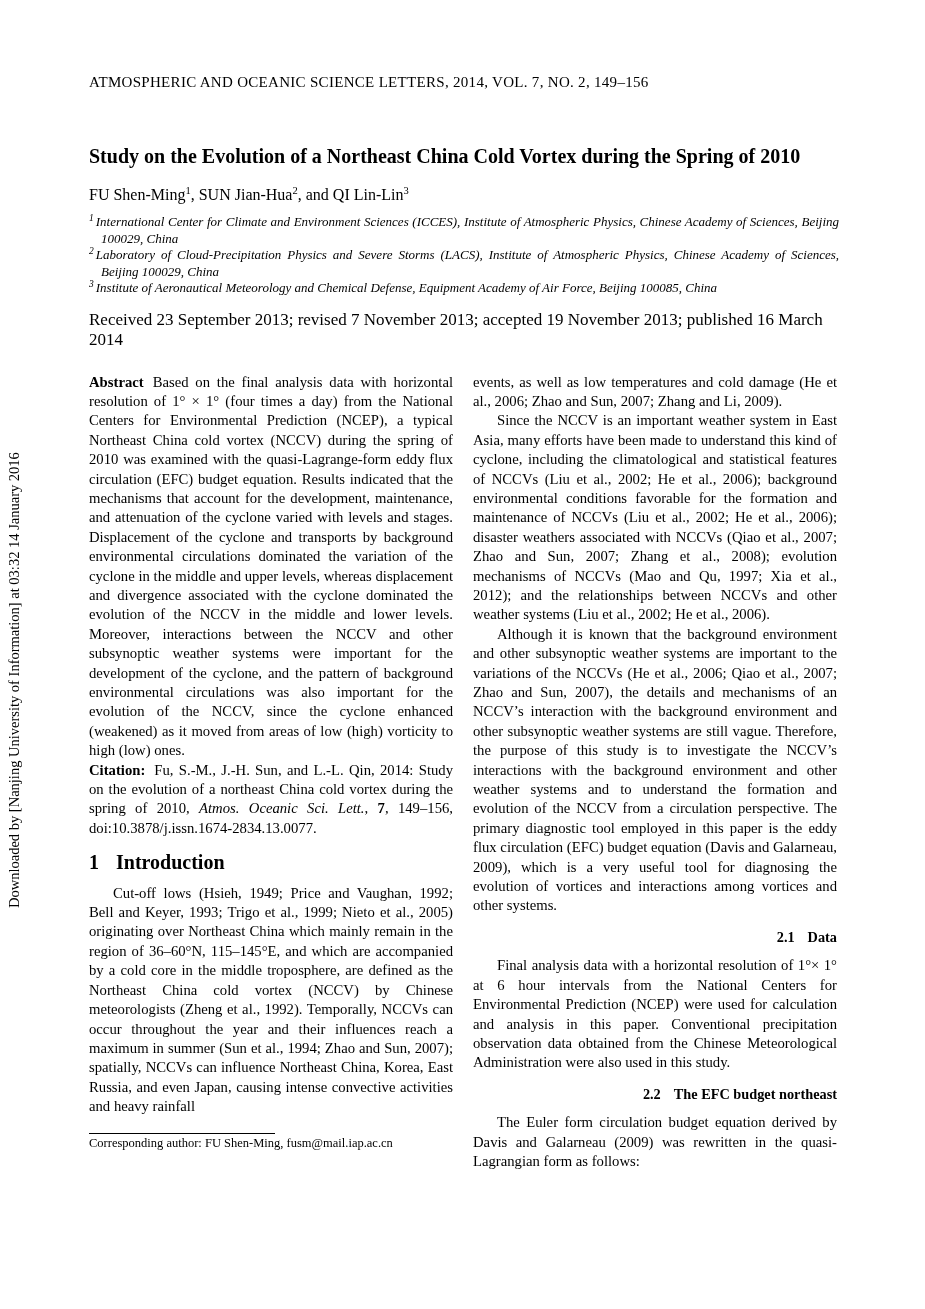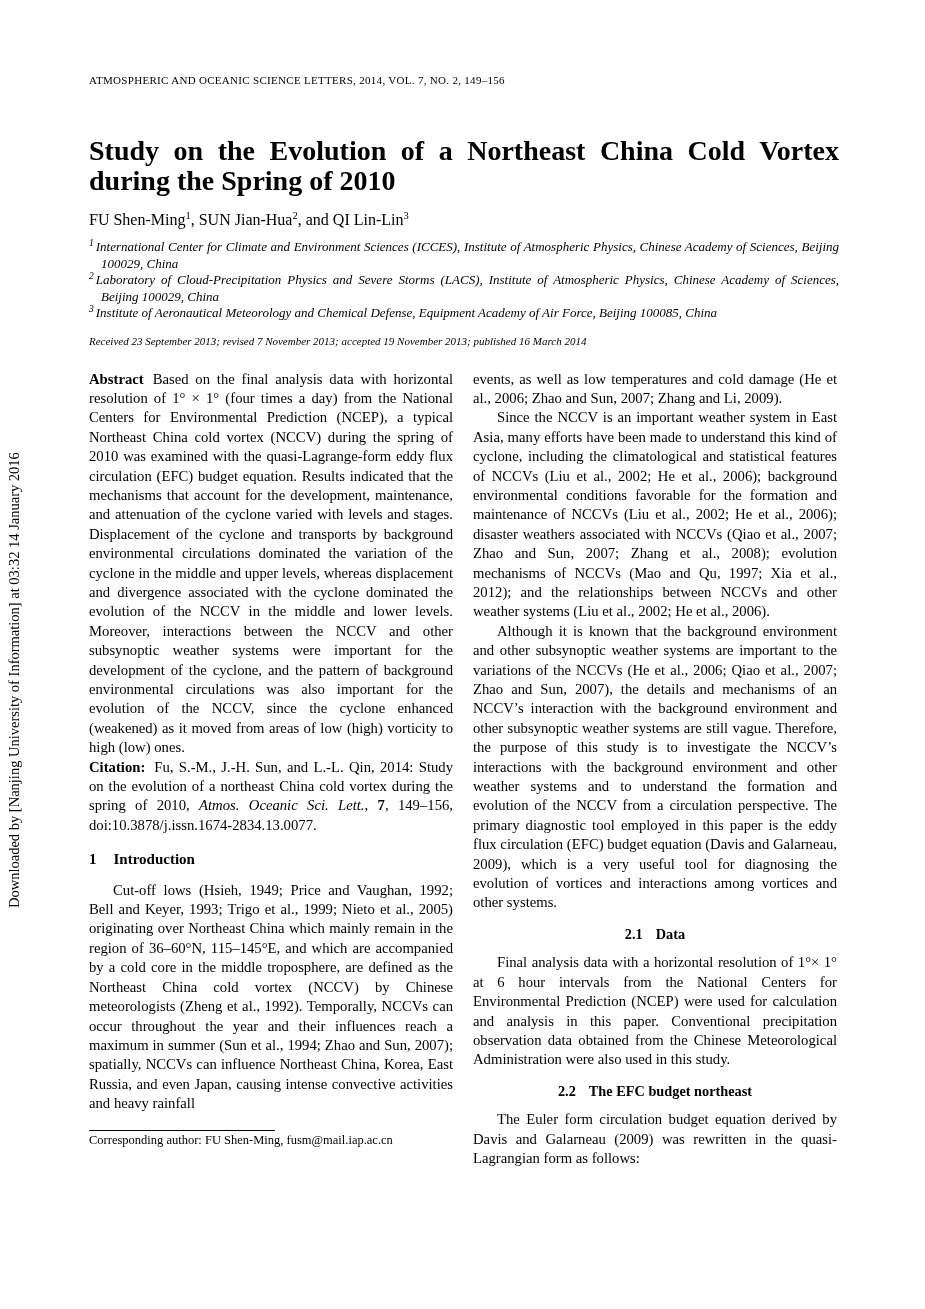--- a/index.html
+++ b/index.html
@@ -13,27 +13,27 @@
     overflow: hidden;
   }
   .content {
     position: absolute;
     left: 89px;
     top: 0;
     width: 750px;
   }
   .journal-line {
     margin-top: 74px;
-    font-size: 11px;
+    font-size: 15px;
     letter-spacing: 0.3px;
     white-space: nowrap;
   }
   .paper-title {
     margin-top: 50px;
-    font-size: 28px;
+    font-size: 20px;
     font-weight: bold;
     line-height: 30px;
     text-align: justify;
   }
   .authors-line {
     margin-top: 15px;
     font-size: 16px;
   }
   sup.auth {
     font-size: 10.5px;
@@ -52,51 +52,50 @@
     text-align: justify;
   }
   .affiliation sup {
     font-size: 9.5px;
     vertical-align: super;
     line-height: 0;
     margin-right: 2px;
   }
   .dates-line {
     margin-top: 13px;
-    font-size: 11px;
-    font-style: italic;
+    font-size: 17px;
   }
   .columns {
     margin-top: 23px;
     display: flex;
     gap: 20px;
   }
   .col {
     width: 364px;
     font-size: 14.7px;
     line-height: 19.4px;
     text-align: justify;
   }
   .col p { margin: 0; }
   .para-indent { text-indent: 24px; }
   .runin-label { font-weight: bold; margin-right: 9px; }
   .italic { font-style: italic; }
   .bold { font-weight: bold; }
   h2.sec-heading {
-    font-size: 15px;
+    font-size: 20px;
     font-weight: bold;
     margin: 15px 0 11px 0;
     text-align: left;
   }
   h2.sec-heading .sec-num { margin-right: 17px; }
   h3.subsec-heading {
     font-size: 14.3px;
     font-weight: bold;
     margin: 12px 0 9px 0;
-    text-align: center;
+    text-align: right;
   }
   h3.subsec-heading .sec-num { margin-right: 13px; }
   .footnote-block { margin-top: 16px; }
   .footnote-rule {
     width: 186px;
     border-top: 1px solid #000;
     height: 0;
   }
   .footnote-text {
     font-size: 12.5px;

